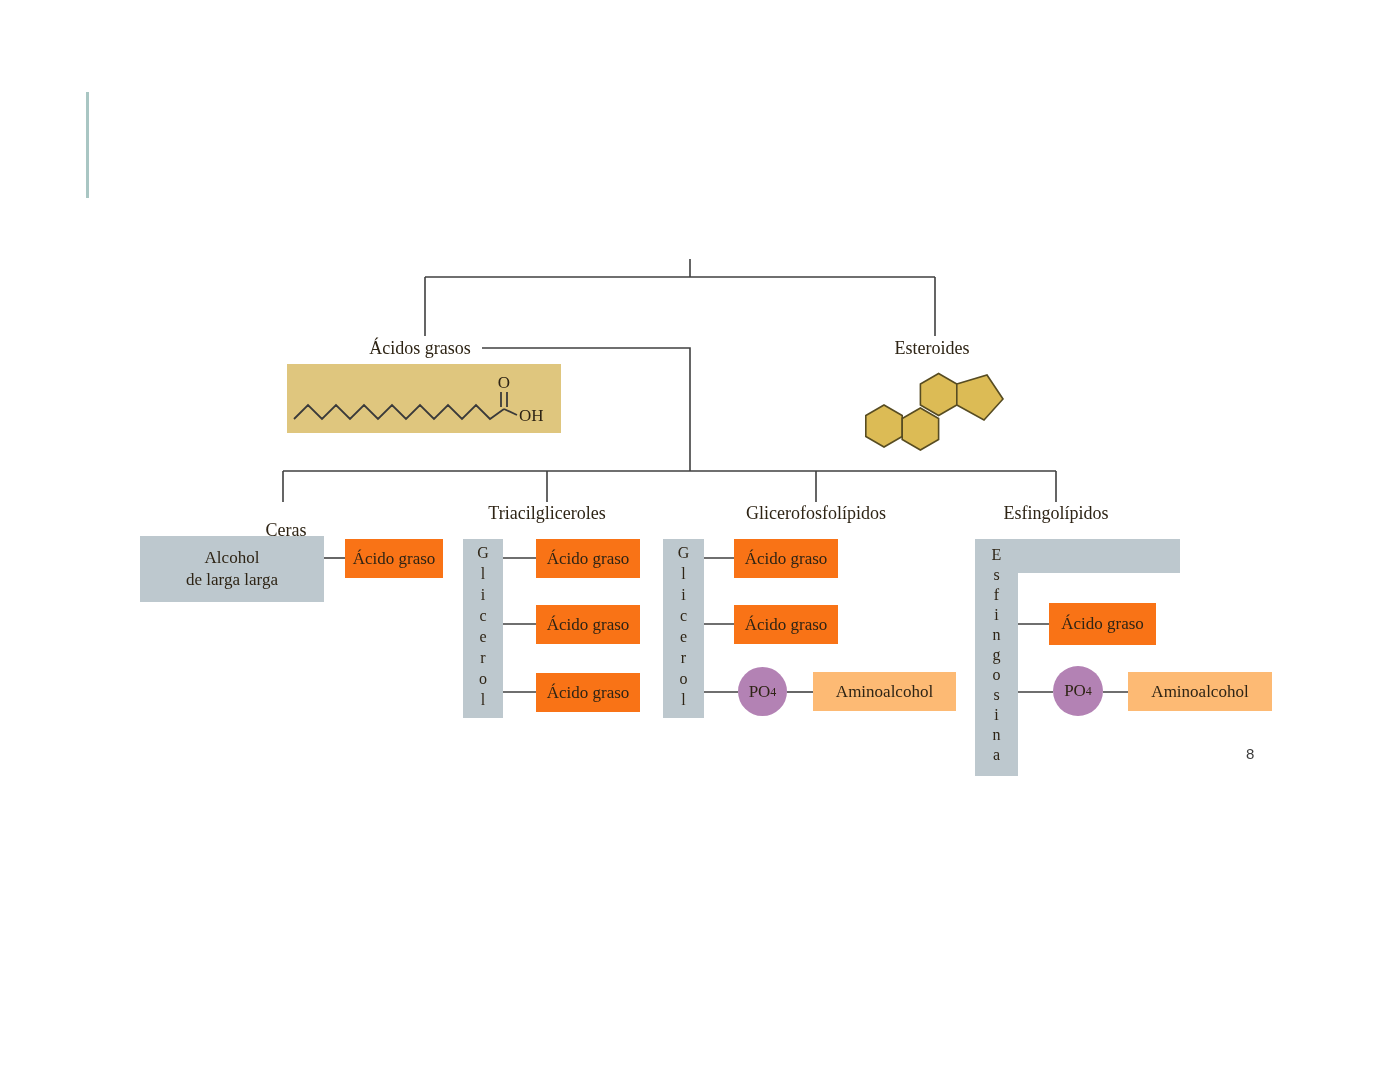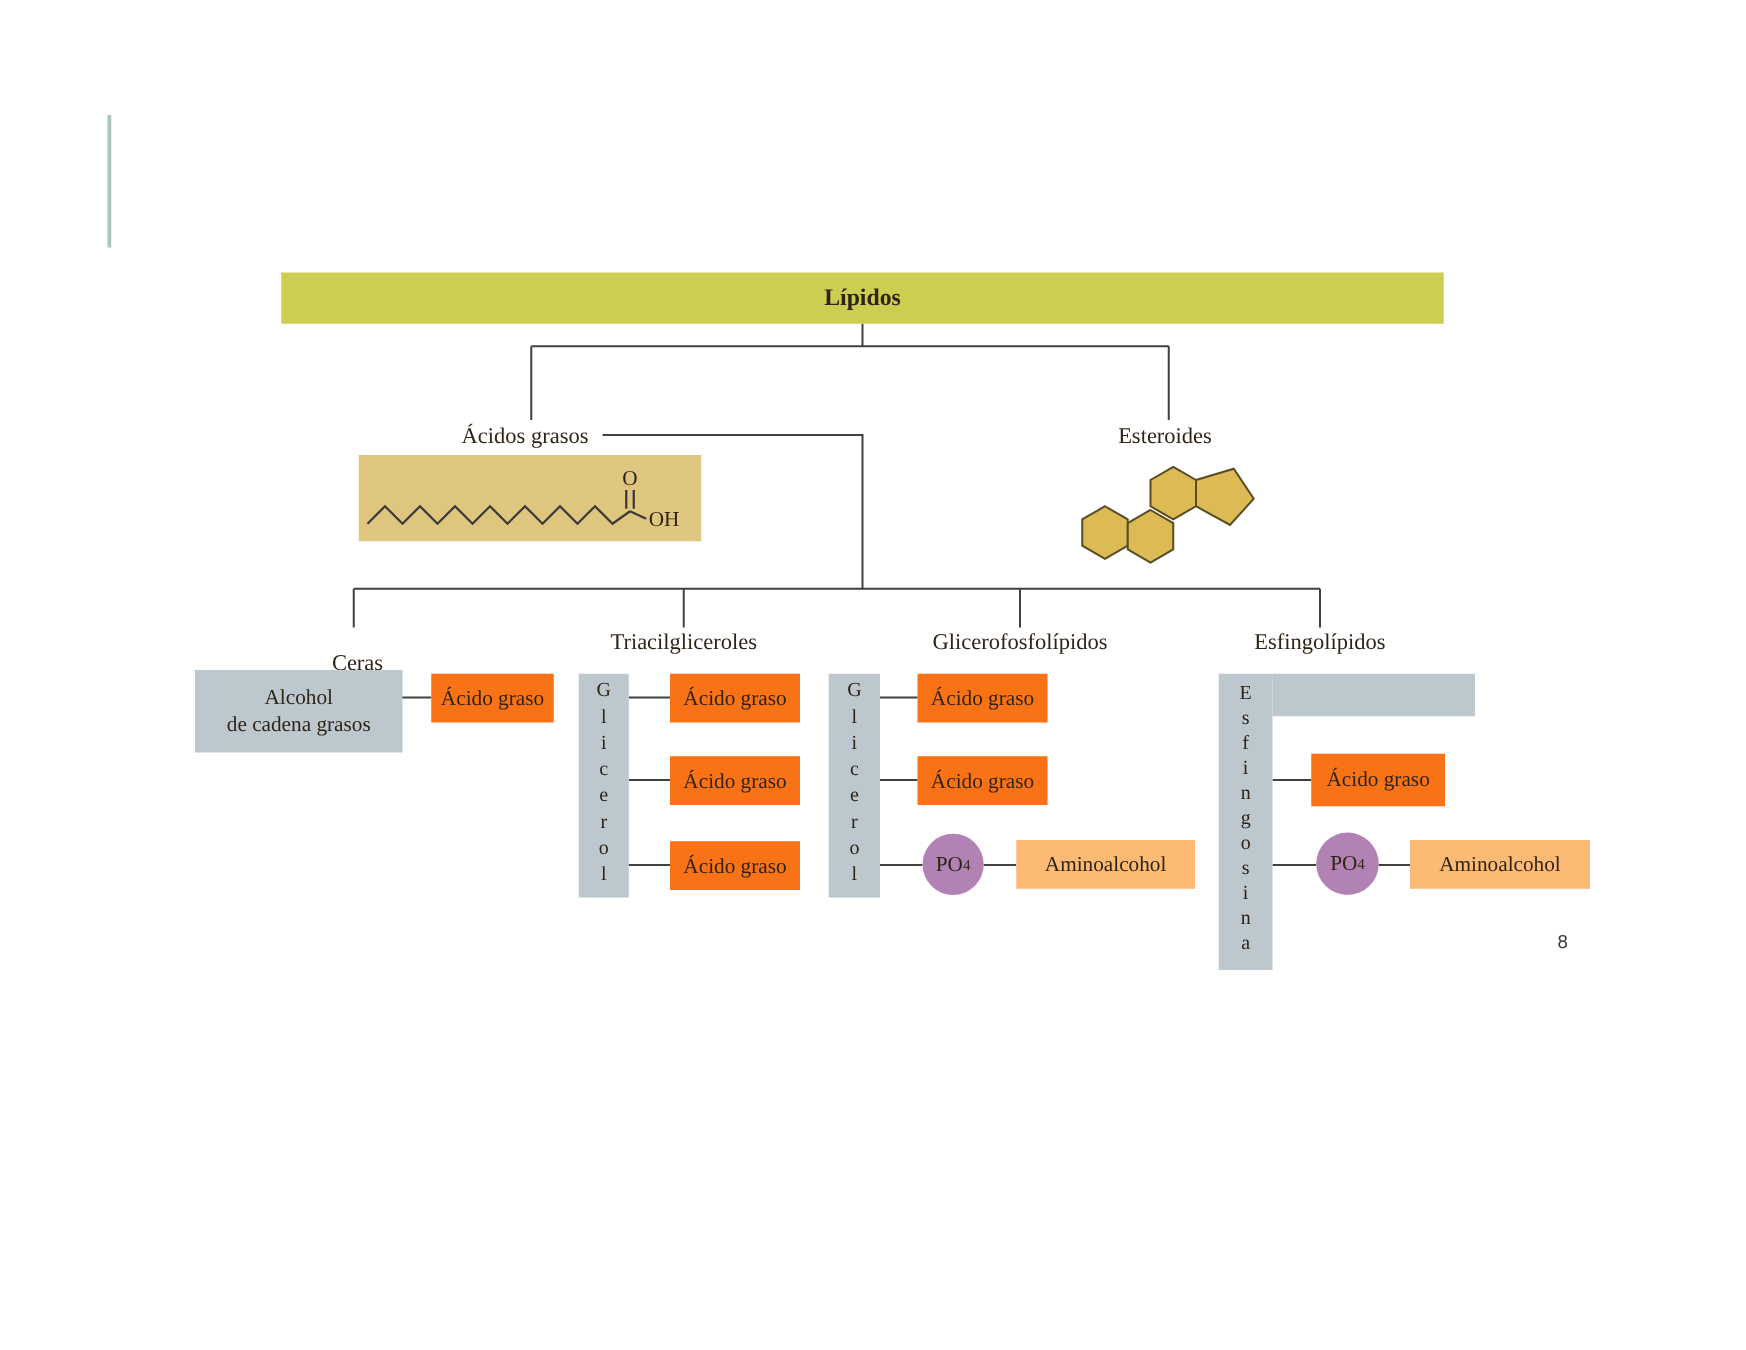--- a/index.html
+++ b/index.html
@@ -75,34 +75,33 @@
     </g>
 
     <g fill="#dcbb55" stroke="#574c22" stroke-width="1.6">
       <polygon points="884,405 902.2,415.5 902.2,436.5 884,447 865.8,436.5 865.8,415.5"></polygon>
       <polygon points="920.4,408 938.6,418.5 938.6,439.5 920.4,450 902.2,439.5 902.2,418.5"></polygon>
       <polygon points="938.6,373.5 956.8,384 956.8,405 938.6,415.5 920.4,405 920.4,384"></polygon>
       <polygon points="956.8,384 987,375 1003,399 984,420 956.8,405"></polygon>
     </g>
   </svg>
 
-  <div class="root-bar">Lípidos</div>
 
   <div class="label" style="left:340px; top:338px; width:160px;">Ácidos grasos</div>
   <div class="label" style="left:852px; top:338px; width:160px;">Esteroides</div>
 
   <div class="label" style="left:236px; top:520px; width:100px;">Ceras</div>
   <div class="label" style="left:467px; top:503px; width:160px;">Triacilgliceroles</div>
   <div class="label" style="left:726px; top:503px; width:180px;">Glicerofosfolípidos</div>
   <div class="label" style="left:976px; top:503px; width:160px;">Esfingolípidos</div>
 
-  <div class="box grayb two-line" style="left:156px; top:536px; width:166px; height:66px;">
+  <div class="box grayb two-line" style="left:140px; top:536px; width:184px; height:66px;">
     <div>
       <div>Alcohol</div>
-      <div>de cadena grasos</div>
+      <div>de larga larga</div>
     </div>
   </div>
   <div class="box gold" style="left:345px; top:539px; width:98px; height:39px;">Ácido graso</div>
 
   <div class="box grayb vword lh21" style="left:463px; top:539px; width:40px; height:176px;">
       <span class="vl">G</span>
       <span class="vl">l</span>
       <span class="vl">i</span>
       <span class="vl">c</span>
       <span class="vl">e</span>

